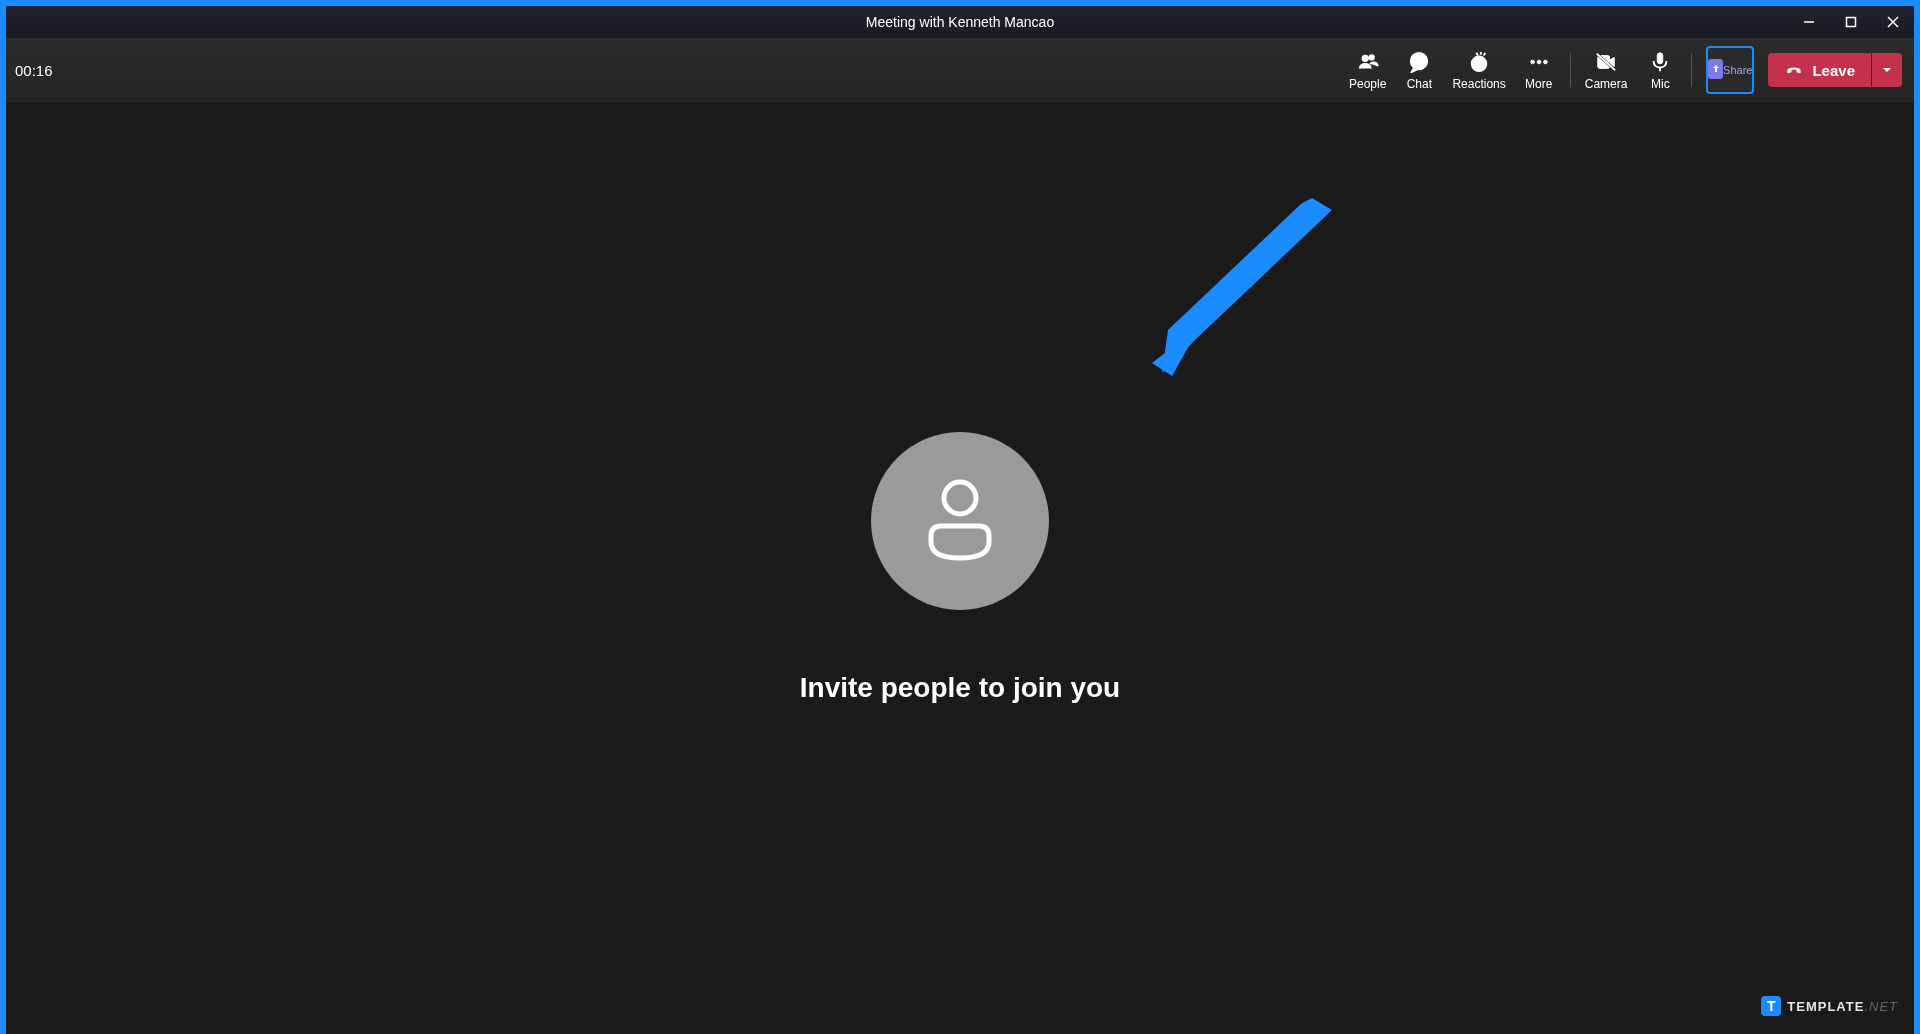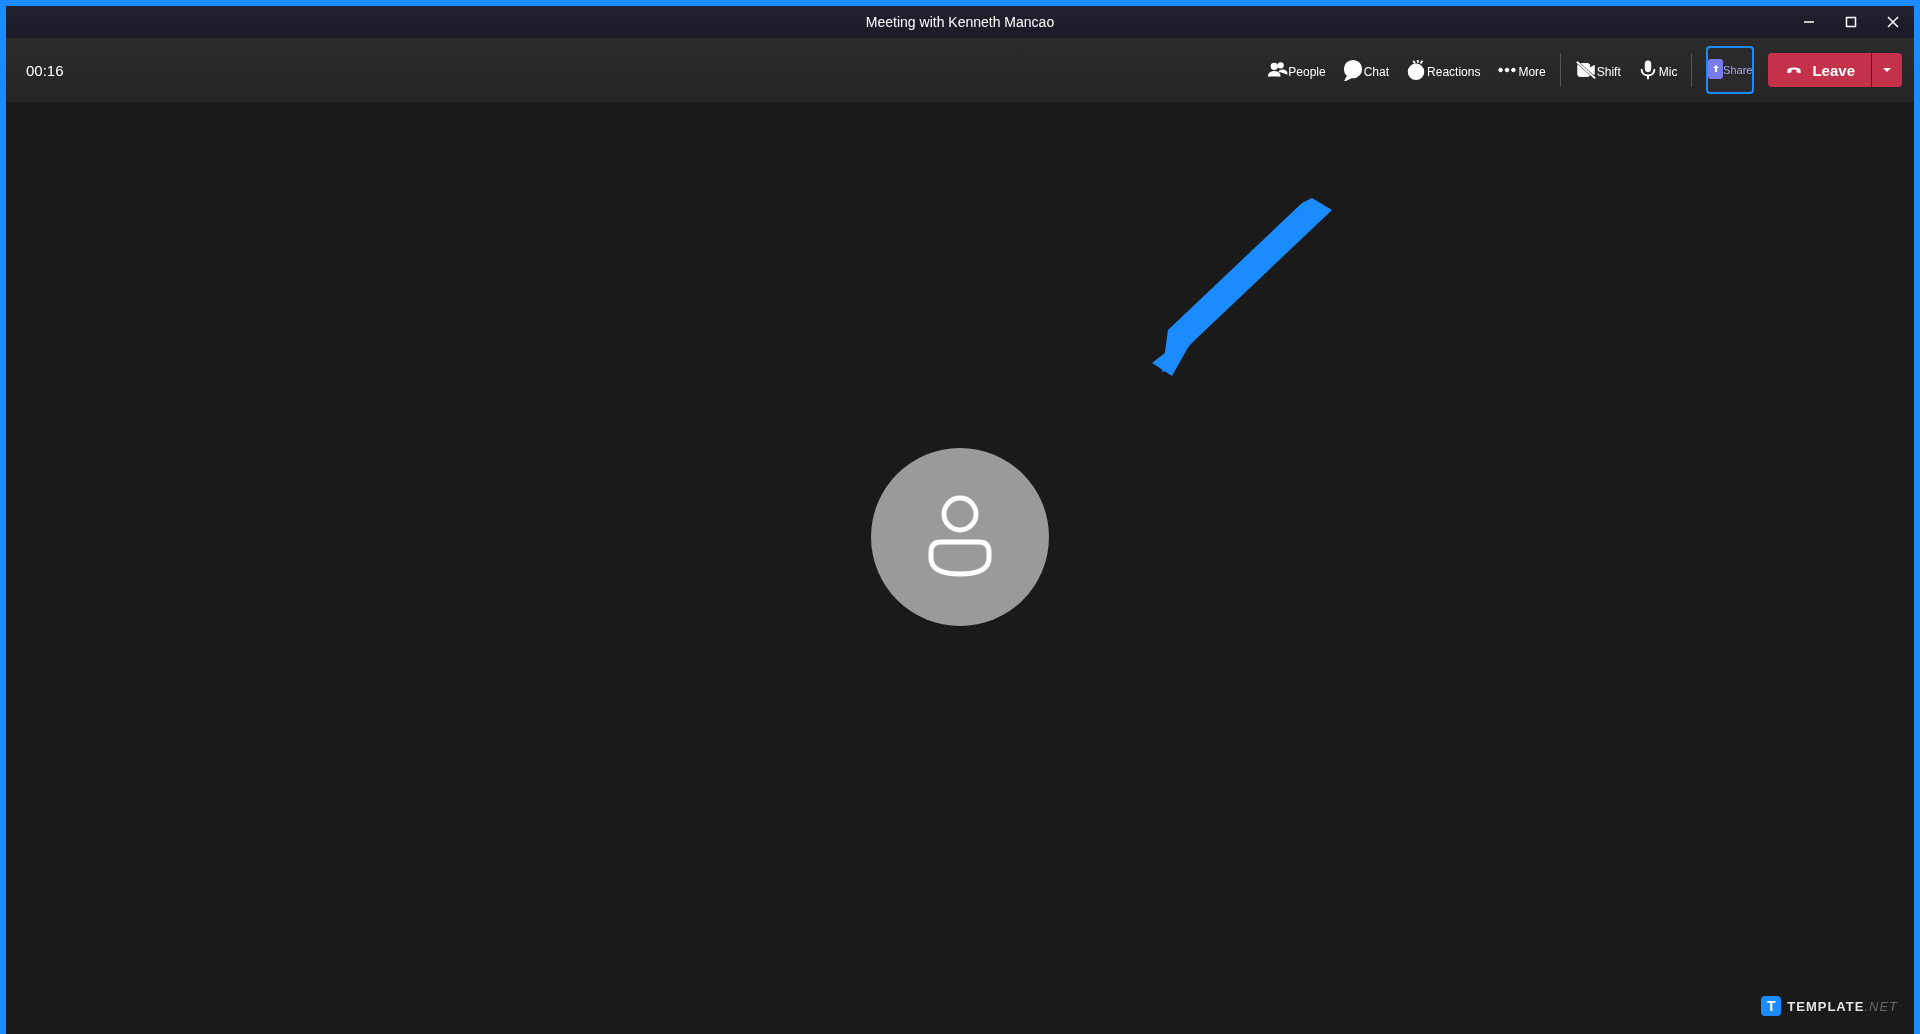--- a/index.html
+++ b/index.html
@@ -45,40 +45,40 @@
       justify-content: center;
       color: #eee;
       cursor: pointer;
     }
     .tbc-btn svg { width: 12px; height: 12px; stroke: #fff; stroke-width: 1.5; fill: none; }
     .toolbar {
       height: 64px;
       background: linear-gradient(180deg, #2b2b2b 0%, #252525 100%);
       display: flex;
       align-items: center;
-      padding: 0 16px;
+      padding: 0 5px;
       position: relative;
     }
     .timer {
       color: #fff;
       font-size: 15px;
       margin-left: 4px;
     }
     .toolbar-buttons {
       position: absolute;
       right: 12px;
       top: 0;
       height: 100%;
       display: flex;
       align-items: center;
       gap: 0;
     }
     .tb-item {
       display: flex;
-      flex-direction: row;
+      flex-direction: column;
       align-items: center;
       justify-content: center;
       min-width: 50px;
       height: 48px;
       cursor: pointer;
       padding: 0 8px;
     }
     .tb-item .tb-icon { height: 24px; display: flex; align-items: center; justify-content: center; }
     .tb-item .tb-icon svg { width: 22px; height: 22px; fill: #fff; stroke: #fff; }
     .tb-item .tb-label { color: #fff; font-size: 12px; margin-top: 3px; }
@@ -289,21 +289,21 @@
       </div>
       <div class="vdiv"></div>
       <div class="tb-item">
         <span class="tb-icon">
           <svg viewBox="0 0 24 24">
               <path d="M3 7 L3 17 Q3 19 5 19 L14 19 Q16 19 16 17 L16 14 L21 17 L21 7 L16 10 L16 7 Q16 5 14 5 L5 5 Q3 5 3 7 Z" fill="#fff"></path>
               <line x1="2" y1="3" x2="22" y2="21" stroke="#1a1a1a" stroke-width="3"></line>
               <line x1="2" y1="3" x2="22" y2="21" stroke="#fff" stroke-width="2"></line>
             </svg>
         </span>
-        <span class="tb-label">Shift</span>
+        <span class="tb-label">Camera</span>
       </div>
       <div class="tb-item">
         <span class="tb-icon">
           <svg viewBox="0 0 24 24">
               <rect x="9" y="2" width="6" height="12" rx="3" fill="#fff"></rect>
               <path d="M5 11 Q5 18 12 18 Q19 18 19 11" fill="none" stroke-width="2"></path>
               <line x1="12" y1="18" x2="12" y2="22" stroke-width="2"></line>
             </svg>
         </span>
         <span class="tb-label">Mic</span>
@@ -335,20 +335,21 @@
 
   <div class="tooltip">Share content (Ctrl+Shift+E)</div>
 
   <div class="main-area">
     <div class="avatar-circle">
       <svg viewBox="0 0 74 86">
         <circle cx="37" cy="20" r="16"></circle>
         <path d="M8 58 Q8 48 18 48 L56 48 Q66 48 66 58 L66 64 Q66 80 37 80 Q8 80 8 64 Z"></path>
       </svg>
     </div>
+    <div class="invite-text">Invite people to join you</div>
 
     <svg class="pointer-arrow" width="190" height="180">
       <polygon points="160,0 180,12 45,140 10,175 16,132 150,5" fill="#1a8cff"></polygon>
       <polygon points="0,165 48,128 20,178" fill="#1a8cff"></polygon>
     </svg>
   </div>
 
   <div class="watermark">
     <div class="watermark-badge">T</div>
     <div class="watermark-text">

